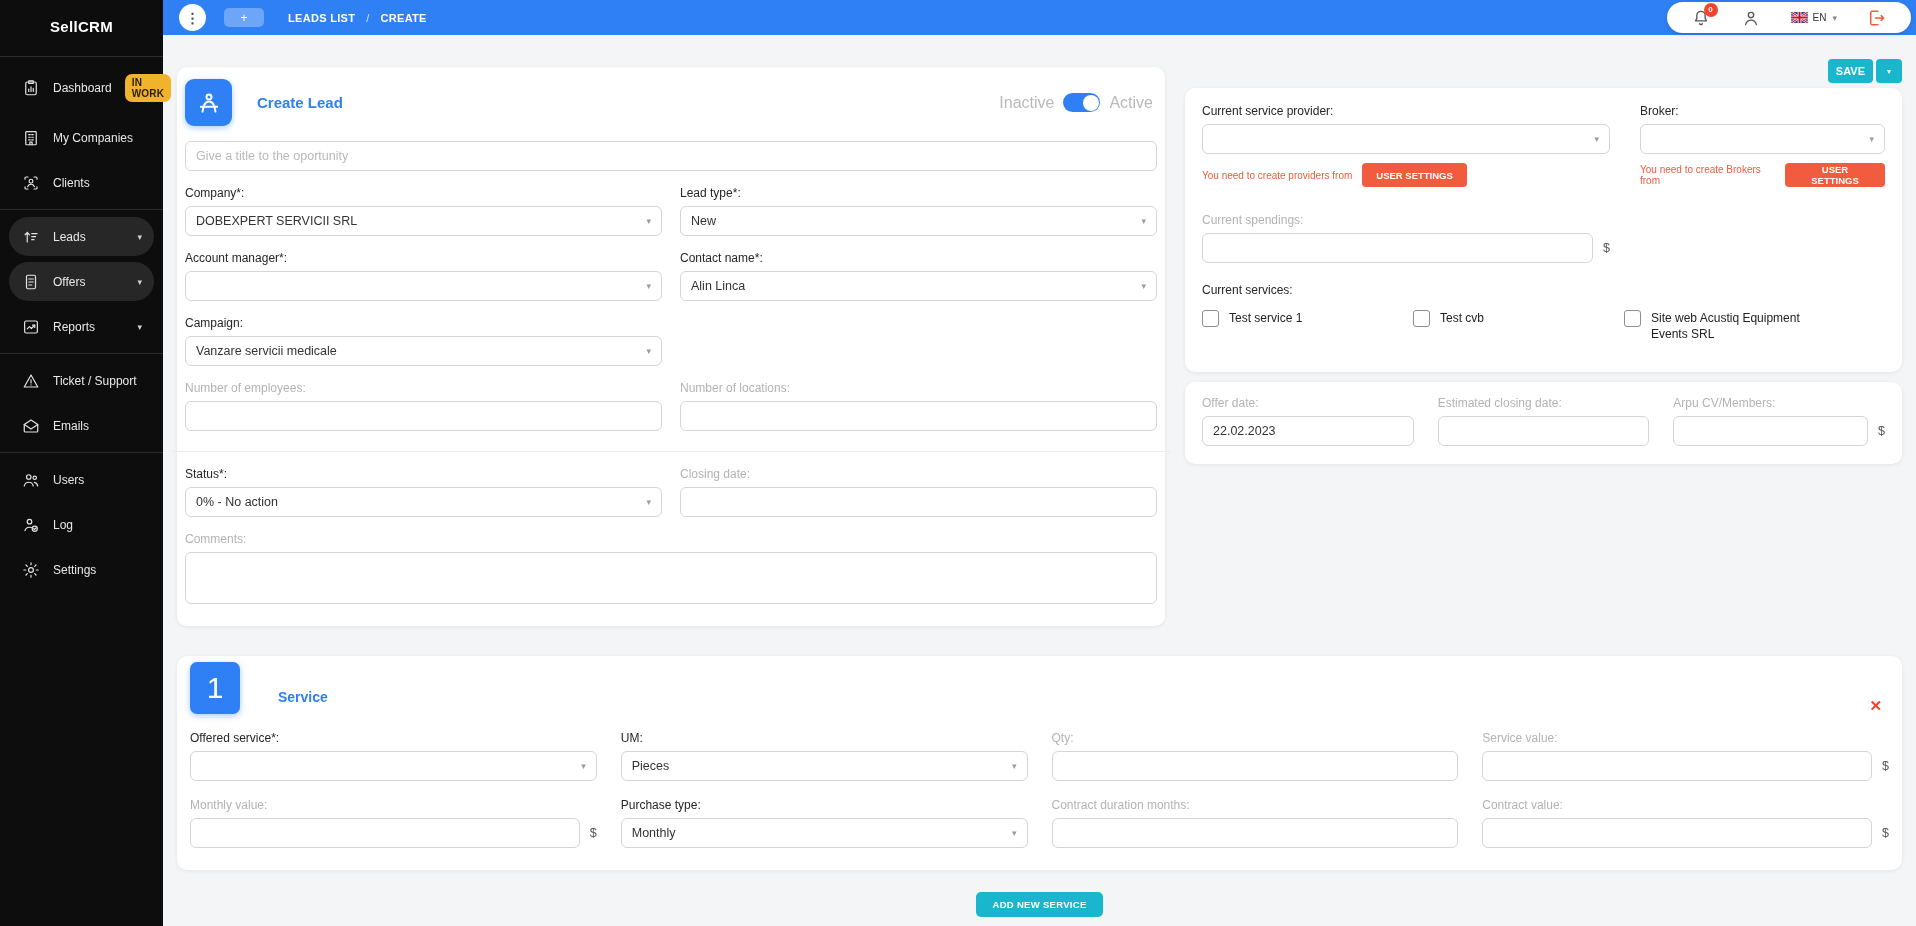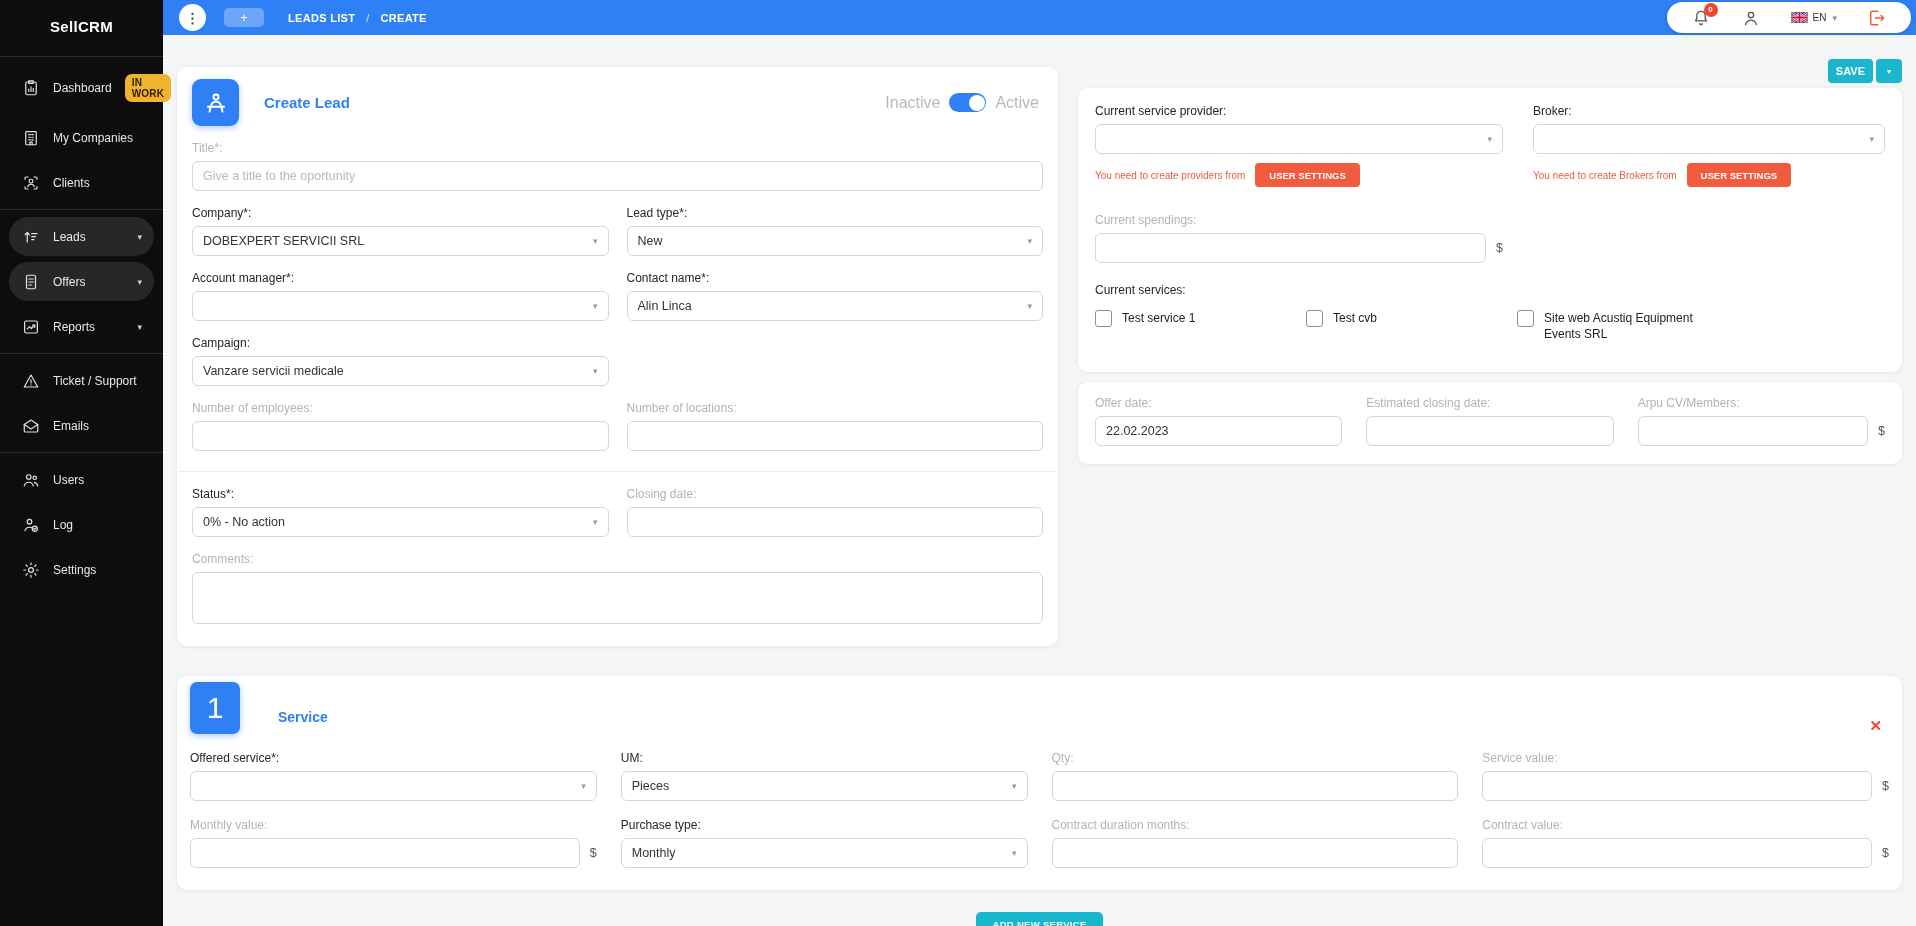--- a/index.html
+++ b/index.html
@@ -51,21 +51,21 @@
   .content { flex:1; position:relative; padding:0 14px; }
   .save-group { position:absolute; top:24px; right:14px; display:flex; gap:3px; }
   .save-btn { background:#1AB6CD; color:#fff; border:none; border-radius:4px;
     height:24px; padding:0 8px; font-size:11px; font-weight:bold; cursor:pointer;
     font-family:inherit; }
   .save-caret { background:#1AB6CD; color:#fff; border:none; border-radius:4px;
     width:26px; height:24px; font-size:8px; cursor:pointer; }
 
   .card { background:#fff; border-radius:10px; box-shadow:0 1px 4px rgba(0,0,0,.07); }
   .row-top { display:flex; gap:20px; padding-top:32px; align-items:flex-start; }
-  .lead-card { width:881px; padding:12px 15px 18px; flex-shrink:0; }
+  .lead-card { width:988px; padding:12px 8px 18px; flex-shrink:0; }
   .right-col { flex:1; margin-top:21px; display:flex; flex-direction:column; gap:10px; }
 
   .lead-head { display:flex; align-items:center; }
   .lead-tile { width:47px; height:47px; background:#2F80F5; border-radius:9px;
     display:flex; align-items:center; justify-content:center;
     box-shadow:0 2px 6px rgba(47,128,245,.4); }
   .lead-title { margin-left:25px; color:#2F80F5; font-size:15px; font-weight:bold; }
   .toggle-wrap { margin-left:auto; display:flex; align-items:center; gap:9px;
     font-size:16px; color:#b9b9b9; padding-right:4px; }
   .toggle { width:37px; height:19px; background:#2F80F5; border-radius:10px;
@@ -342,21 +342,20 @@
             <div class="toggle-wrap">
               <span>Inactive</span>
               <div class="toggle">
                   <div class="knob"></div>
                 </div>
               <span>Active</span>
             </div>
           </div>
 
           <div class="field">
-            <label class="f-label gray">Title*:</label>
             <input class="input" placeholder="Give a title to the oportunity" style="">
           </div>
 
           <div class="field cols2">
             <div>
               <label class="f-label">Company*:</label>
               <div class="select">
                 <span>DOBEXPERT SERVICII SRL</span>
                 <span class="sel-caret">▾</span>
               </div>

